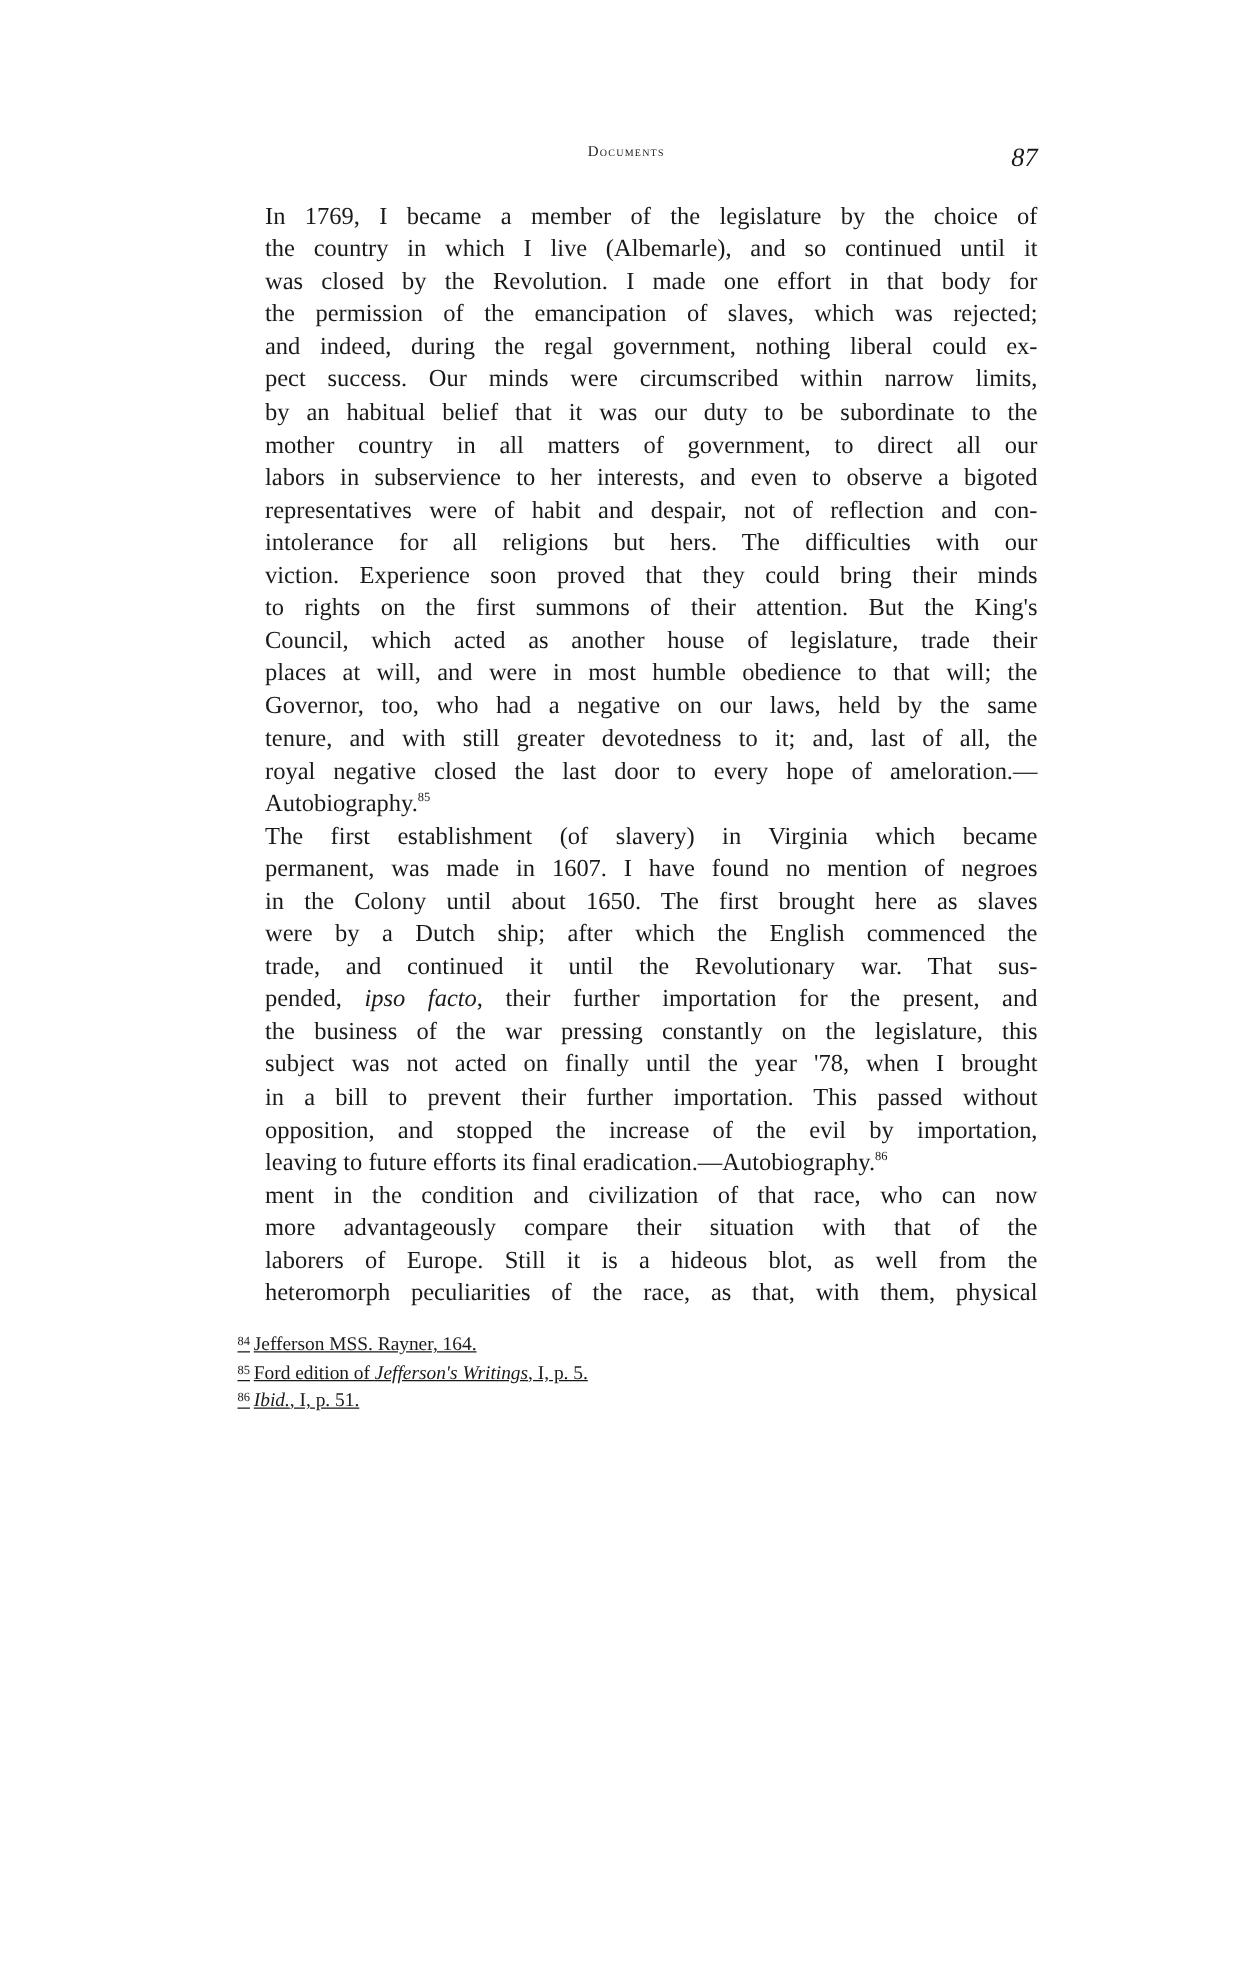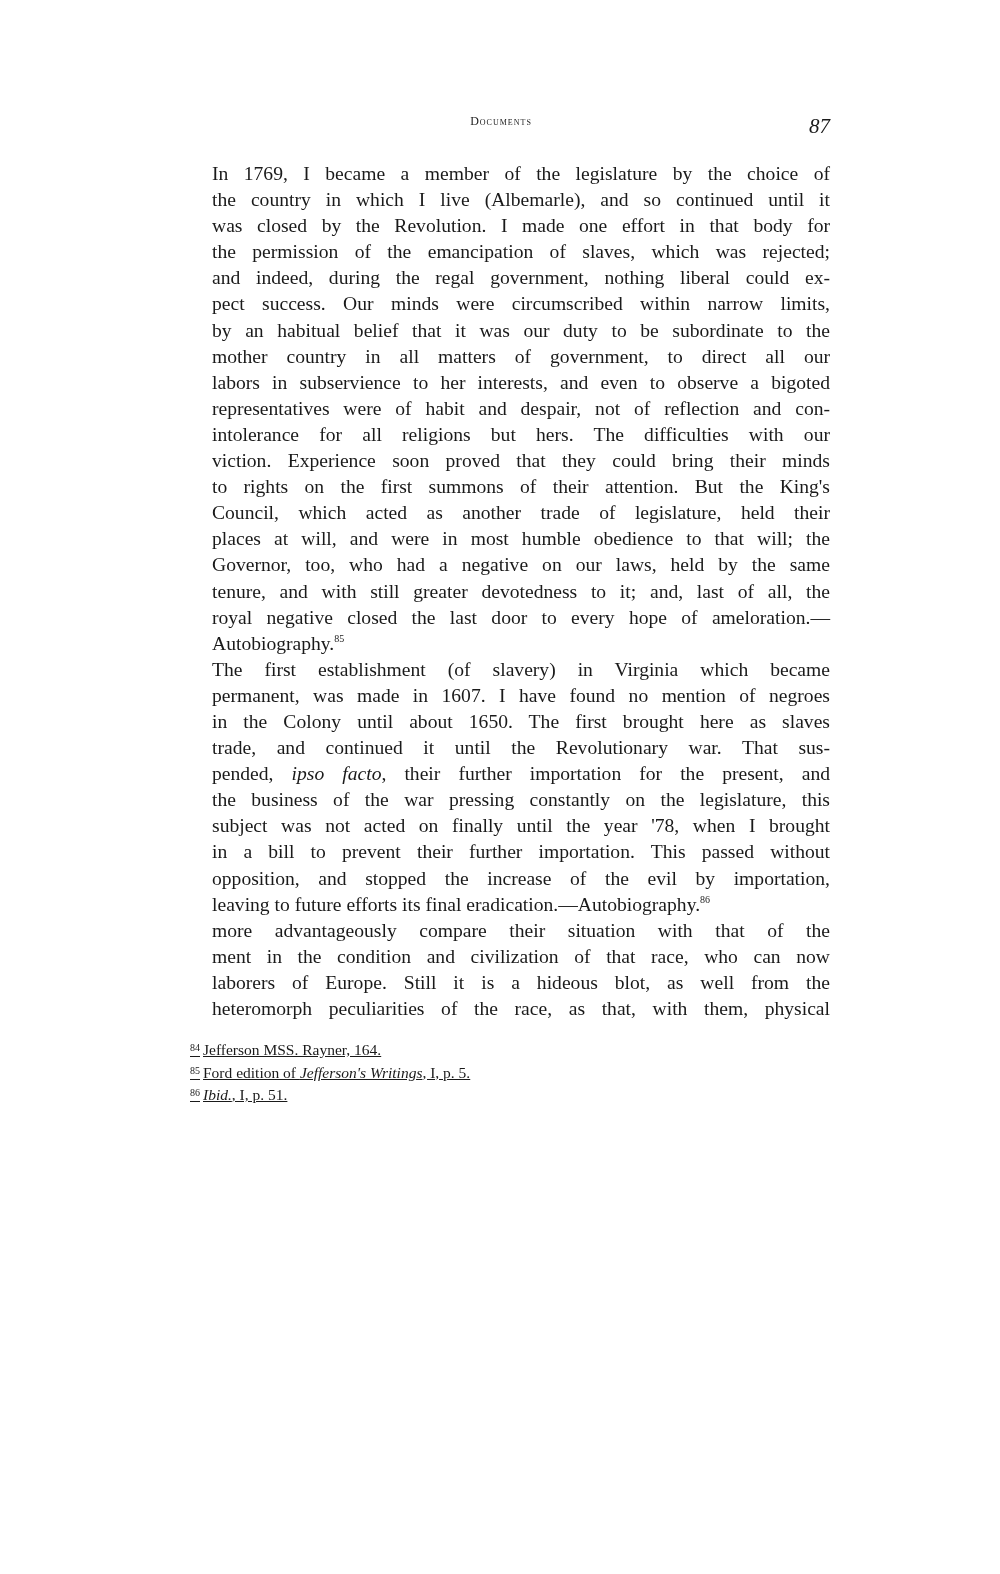--- a/index.html
+++ b/index.html
@@ -57,44 +57,45 @@
       <span class="line">the permission of the emancipation of slaves, which was rejected;</span>
       <span class="line">and indeed, during the regal government, nothing liberal could ex-</span>
       <span class="line">pect success.  Our minds were circumscribed within narrow limits,</span>
       <span class="line">by an habitual belief that it was our duty to be subordinate to the</span>
       <span class="line">mother country in all matters of government, to direct all our</span>
       <span class="line">labors in subservience to her interests, and even to observe a bigoted</span>
       <span class="line">representatives were of habit and despair, not of reflection and con-</span>
       <span class="line">intolerance for all religions but hers.  The difficulties with our</span>
       <span class="line">viction.  Experience soon proved that they could bring their minds</span>
       <span class="line">to rights on the first summons of their attention.  But the King's</span>
-      <span class="line">Council, which acted as another trade of legislature, held their</span>
+      <span class="line">Council, which acted as another house of legislature, trade their</span>
       <span class="line">places at will, and were in most humble obedience to that will; the</span>
       <span class="line">Governor, too, who had a negative on our laws, held by the same</span>
       <span class="line">tenure, and with still greater devotedness to it; and, last of all, the</span>
       <span class="line">royal negative closed the last door to every hope of ameloration.—</span>
       <span class="line last"><span>Autobiography.</span><sup class="fn">85</sup></span>
     </p>
 
     <p class="indent">
       <span class="line">The first establishment (of slavery) in Virginia which became</span>
       <span class="line">permanent, was made in 1607.  I have found no mention of negroes</span>
       <span class="line">in the Colony until about 1650.  The first brought here as slaves</span>
+      <span class="line">were by a Dutch ship; after which the English commenced the</span>
       <span class="line">trade, and continued it until the Revolutionary war.  That sus-</span>
       <span class="line"><span>pended, </span><i>ipso facto</i><span>, their further importation for the present, and</span></span>
       <span class="line">the business of the war pressing constantly on the legislature, this</span>
       <span class="line">subject was not acted on finally until the year '78, when I brought</span>
       <span class="line">in a bill to prevent their further importation.  This passed without</span>
       <span class="line">opposition, and stopped the increase of the evil by importation,</span>
       <span class="line last"><span>leaving to future efforts its final eradication.—Autobiography.</span><sup class="fn">86</sup></span>
     </p>
 
     <p class="indent">
+      <span class="line">ment in the condition and civilization of that race, who can now</span>
       <span class="line">more advantageously compare their situation with that of the</span>
-      <span class="line">ment in the condition and civilization of that race, who can now</span>
       <span class="line">laborers of Europe.  Still it is a hideous blot, as well from the</span>
       <span class="line">heteromorph peculiarities of the race, as that, with them, physical</span>
     </p>
   </div>
 
   <div class="footnotes">
     <span class="fnote"><span class="fnum">84</span><span>Jefferson MSS.  Rayner, 164.</span></span>
     <span class="fnote"><span class="fnum">85</span><span>Ford edition of </span><i>Jefferson's Writings</i><span>, I, p. 5.</span></span>
     <span class="fnote"><span class="fnum">86</span><i>Ibid.</i><span>, I, p. 51.</span></span>
   </div>

